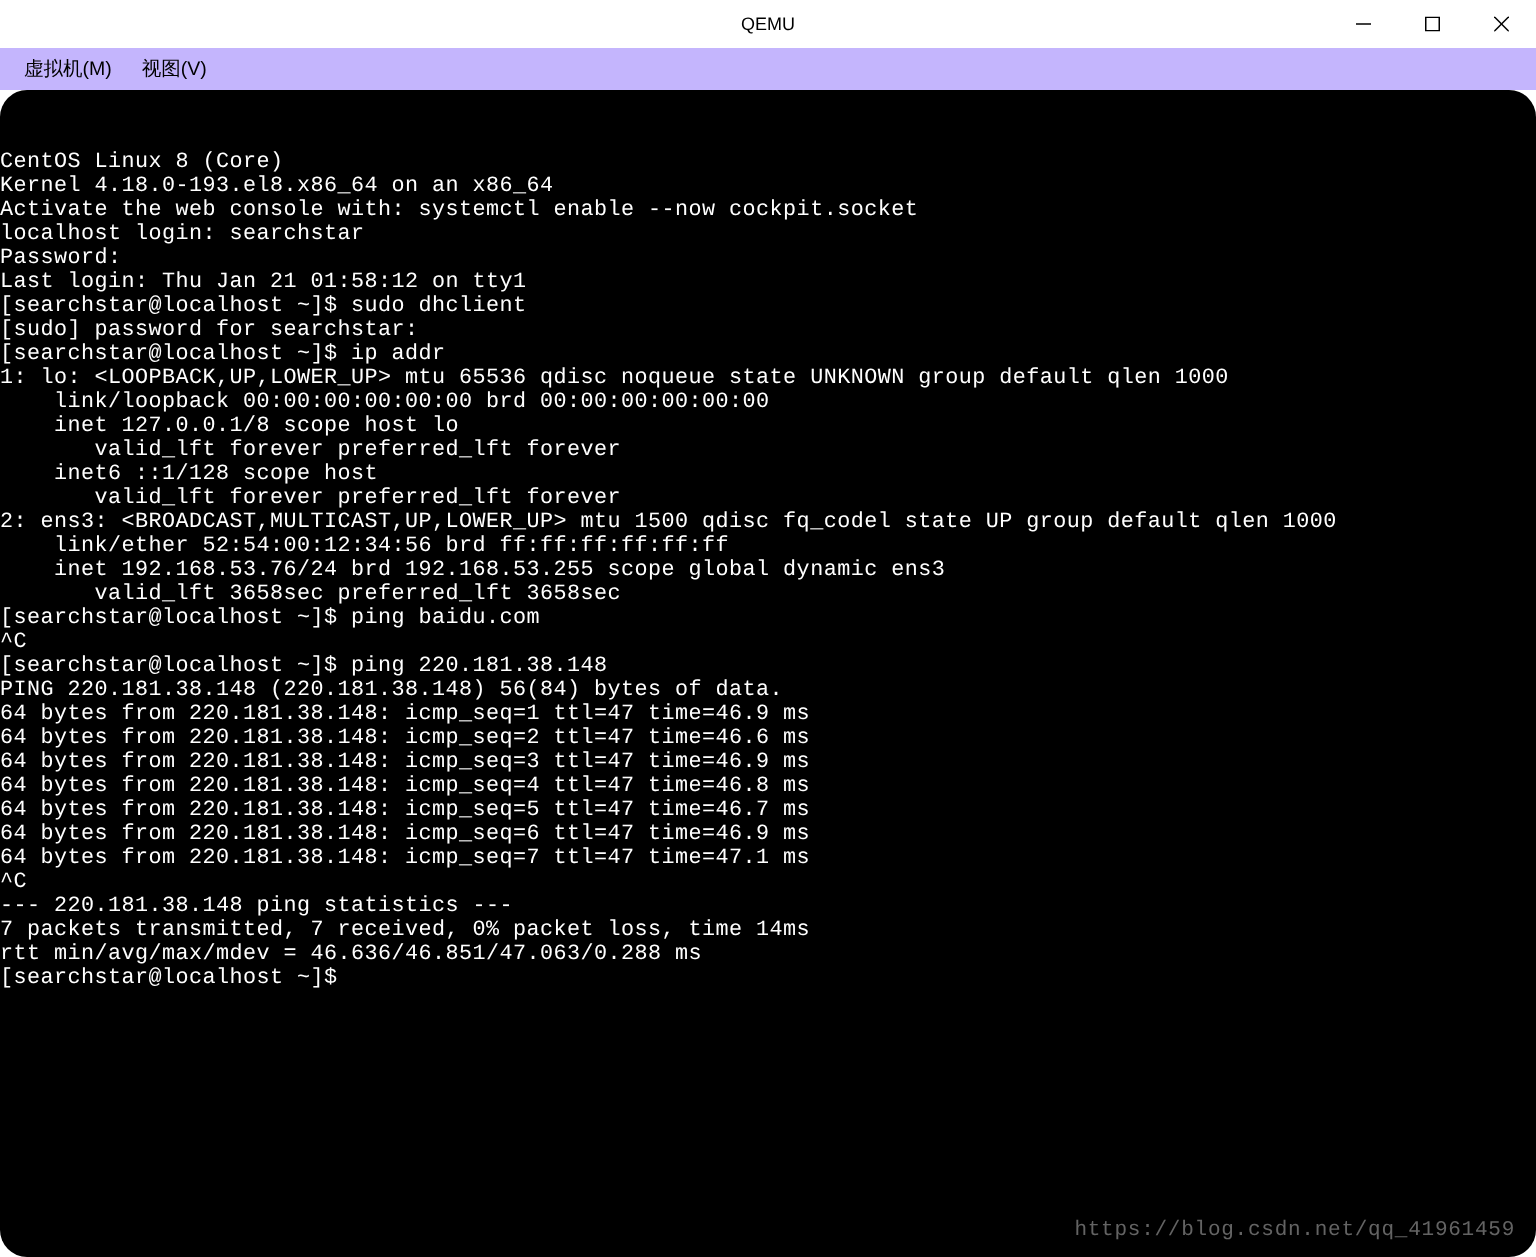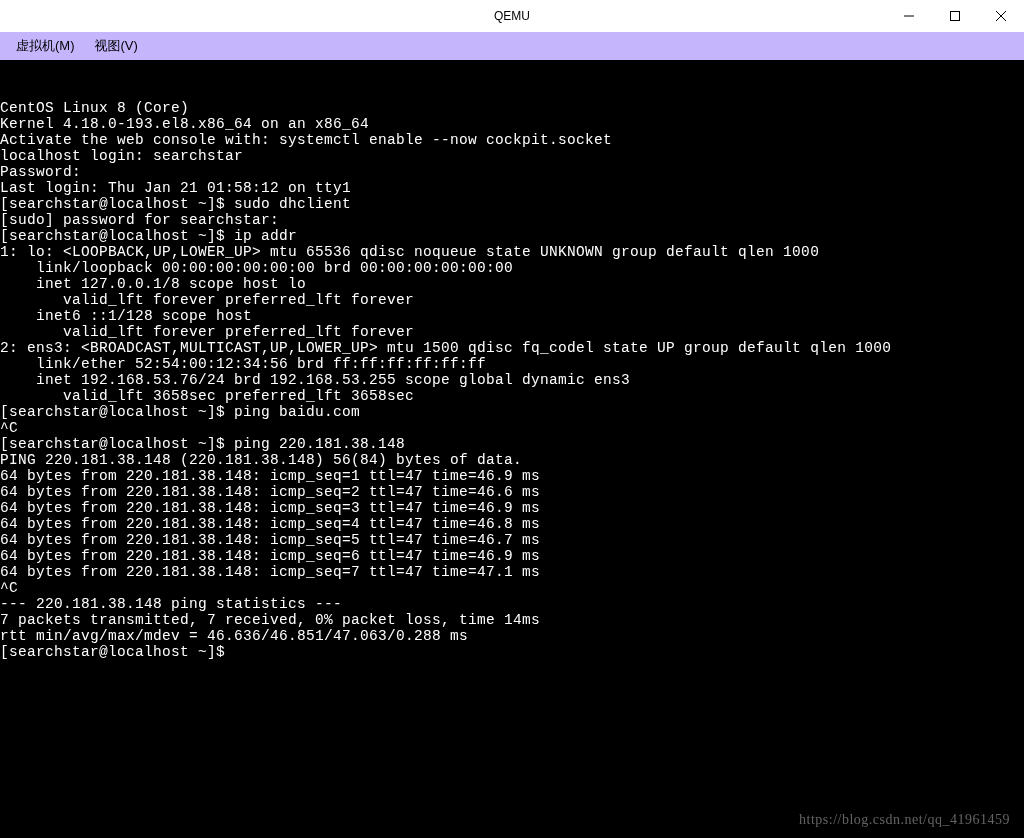--- a/index.html
+++ b/index.html
@@ -66,31 +66,32 @@
       color: #ffffff;
       font-family: "Consolas", "Courier New", monospace;
       font-size: 14.5px;
       line-height: 16px;
       padding: 8px 0 0 0;
       height: calc(838px - 32px - 28px);
       white-space: pre;
       overflow: hidden;
       position: relative;
       letter-spacing: 0.3px;
+      border-radius: 18px;
     }
     .terminal-line {
       display: block;
       white-space: pre;
     }
     .watermark {
       position: absolute;
       bottom: 10px;
       right: 14px;
       color: rgba(180,180,180,0.55);
-      font-family: Liberation Serif, serif;
+      font-family: Liberation Mono, monospace;
       font-size: 14px;
       letter-spacing: 0.5px;
     }
   </style>
 </head>
 <body>
 
 <div class="titlebar">
   <span class="titlebar-title">QEMU</span>
   <div class="window-controls">

